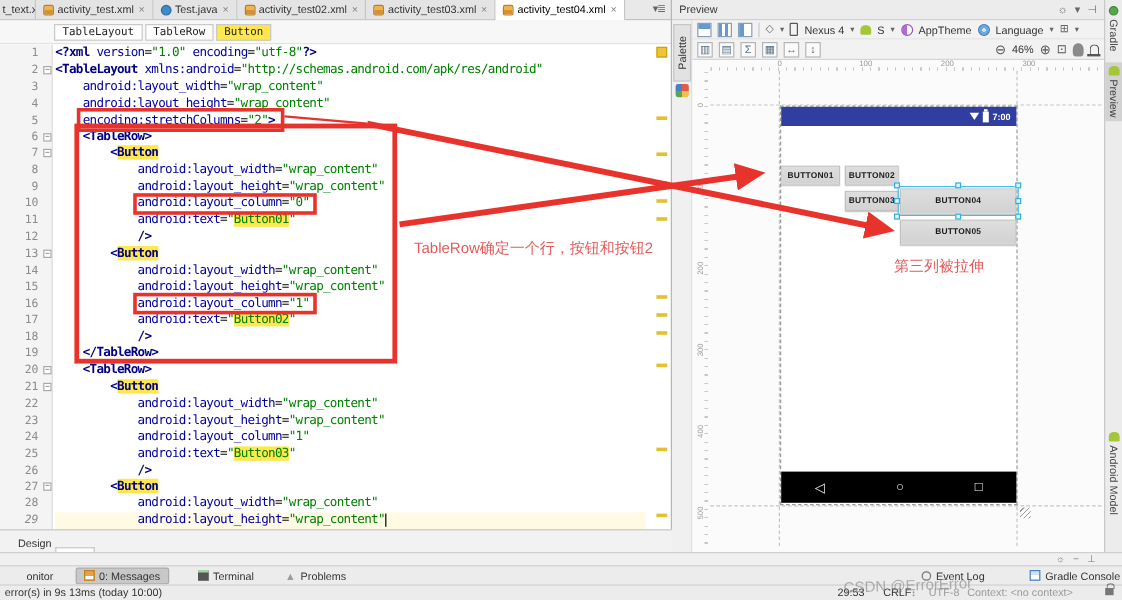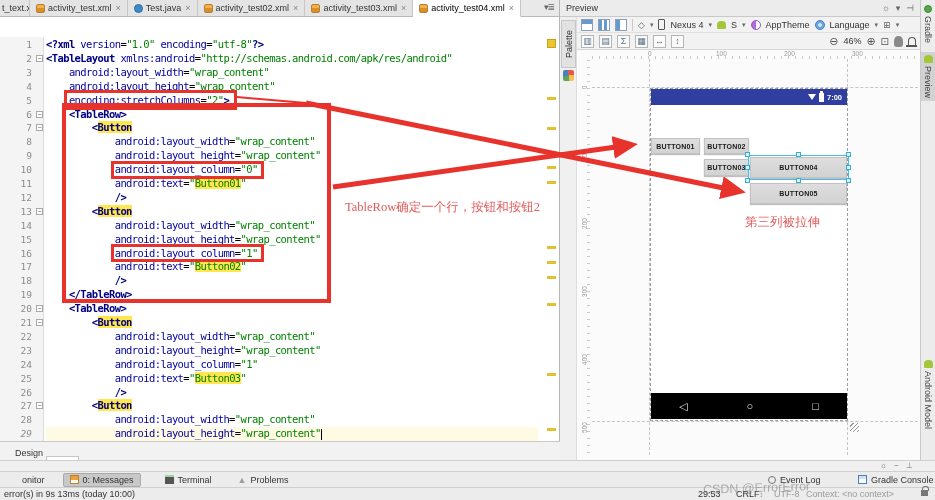--- a/index.html
+++ b/index.html
@@ -43,21 +43,21 @@
   .occ{background:#ffe74d;}
   .caret{display:inline-block;width:1.5px;height:11px;background:#000;vertical-align:middle;margin-left:0px;}
   .smark{position:absolute;left:547px;width:9px;height:3px;background:#e3c030;}
   #stripe-square{position:absolute;left:547px;top:2px;width:9px;height:9px;background:#eecиск何;}
   
   #stripe-square{background:#eec52e;border:1px solid #c9a21f;}
 
   
   .redbox{position:absolute;border:3px solid #e8322c;z-index:40;pointer-events:none;}
   .note{position:absolute;color:#e35b5b;font-size:12.5px;line-height:17px;z-index:45;white-space:nowrap;
-        font-family:Liberation Serif, serif;}
+        font-family:Liberation Sans, sans-serif;}
   #overlay{position:absolute;left:0;top:0;z-index:50;pointer-events:none;}
 
   
   #vdivider{position:absolute;left:559px;top:0;width:1px;height:460px;background:#b6b6b6;}
 
   
   #pv-header{position:absolute;left:560px;top:0;width:360px;height:17px;background:#ececec;
              border-bottom:1px solid #c9c9c9;display:flex;align-items:center;padding:0 6px;}
   #pv-header .title{color:#333;}
   #pv-header .right{margin-left:auto;display:flex;gap:6px;color:#666;font-size:9px;}
@@ -188,20 +188,25 @@
       <span class="x">×</span>
     </div>
     <div class="tab active">
       <span class="ficon xml"></span>
       <span>activity_test04.xml</span>
       <span class="x">×</span>
     </div>
   </div>
   <div id="tab-overflow">▾≣</div>
 
+  <div id="crumbs">
+    <span class="crumb">TableLayout</span>
+    <span class="crumb">TableRow</span>
+    <span class="crumb hl">Button</span>
+  </div>
 
   <div id="editor">
     <div id="gutterbg"></div>
     <div id="gutter-nums">
         <div class="gnum" style="top: 1px;">1</div>
         <div class="gnum" style="top: 14.9px;">2</div>
         <div class="gnum" style="top: 28.8px;">3</div>
         <div class="gnum" style="top: 42.7px;">4</div>
         <div class="gnum" style="top: 56.6px;">5</div>
         <div class="gnum" style="top: 70.5px;">6</div>

